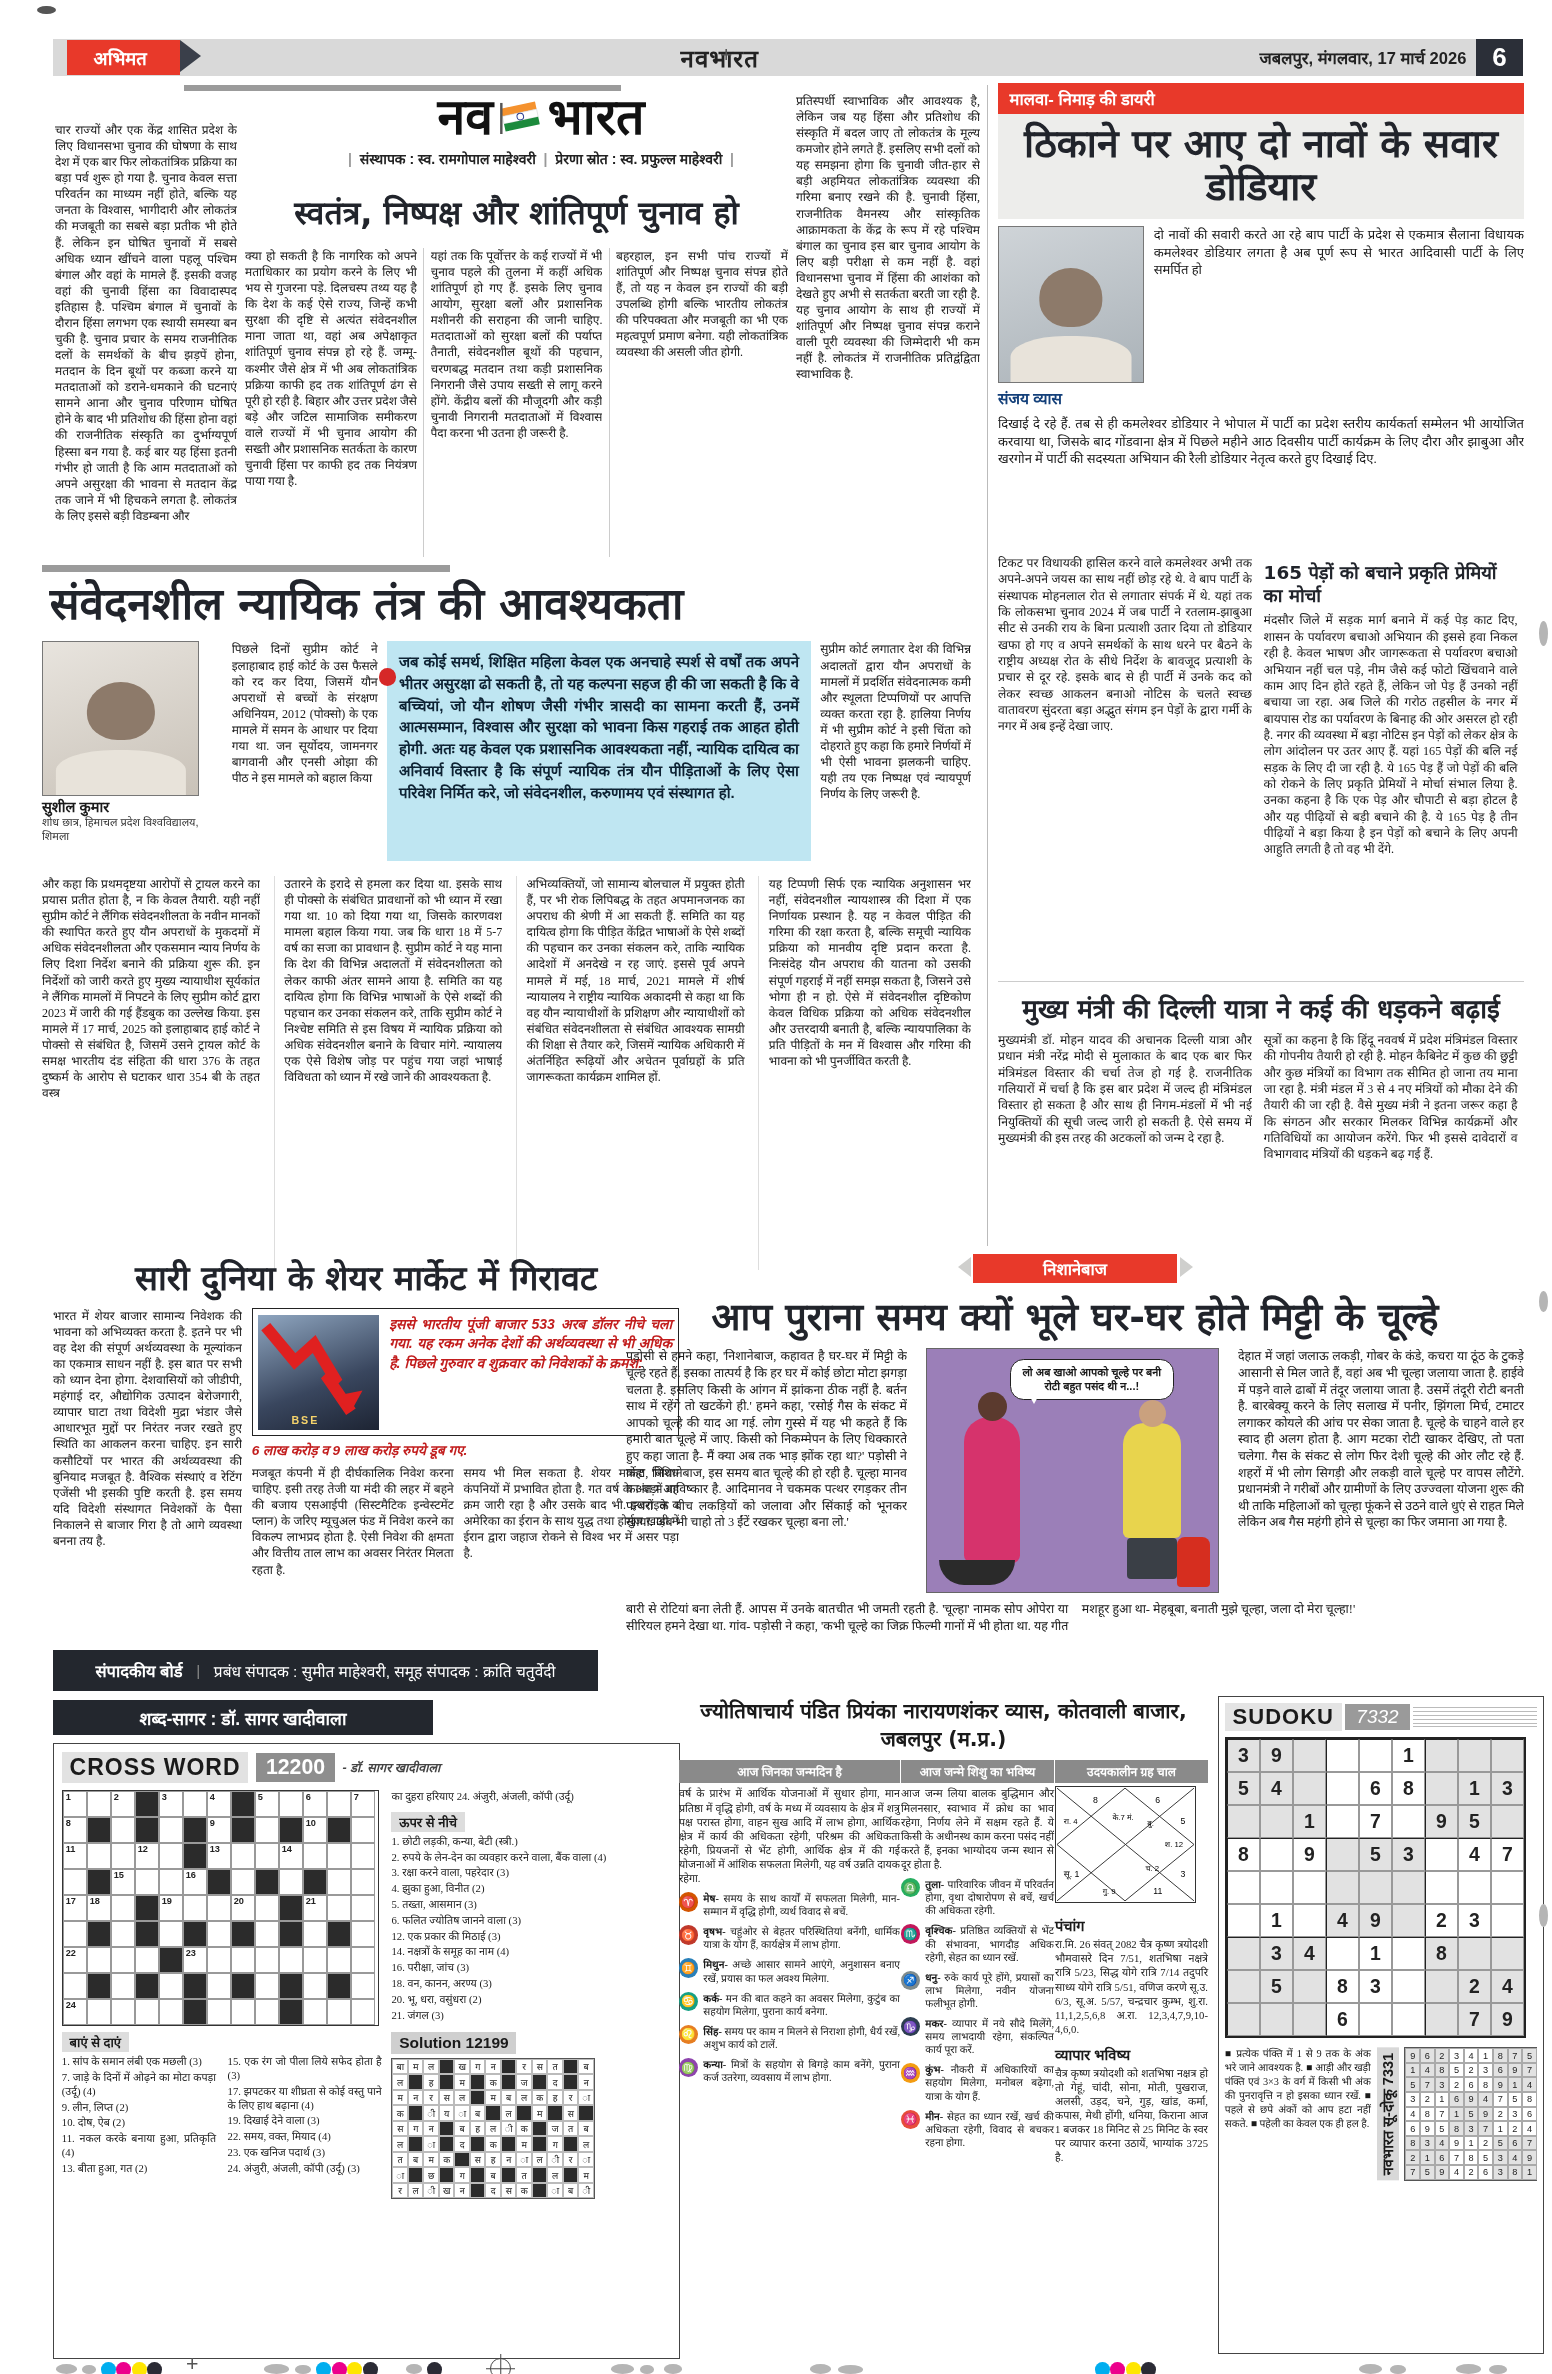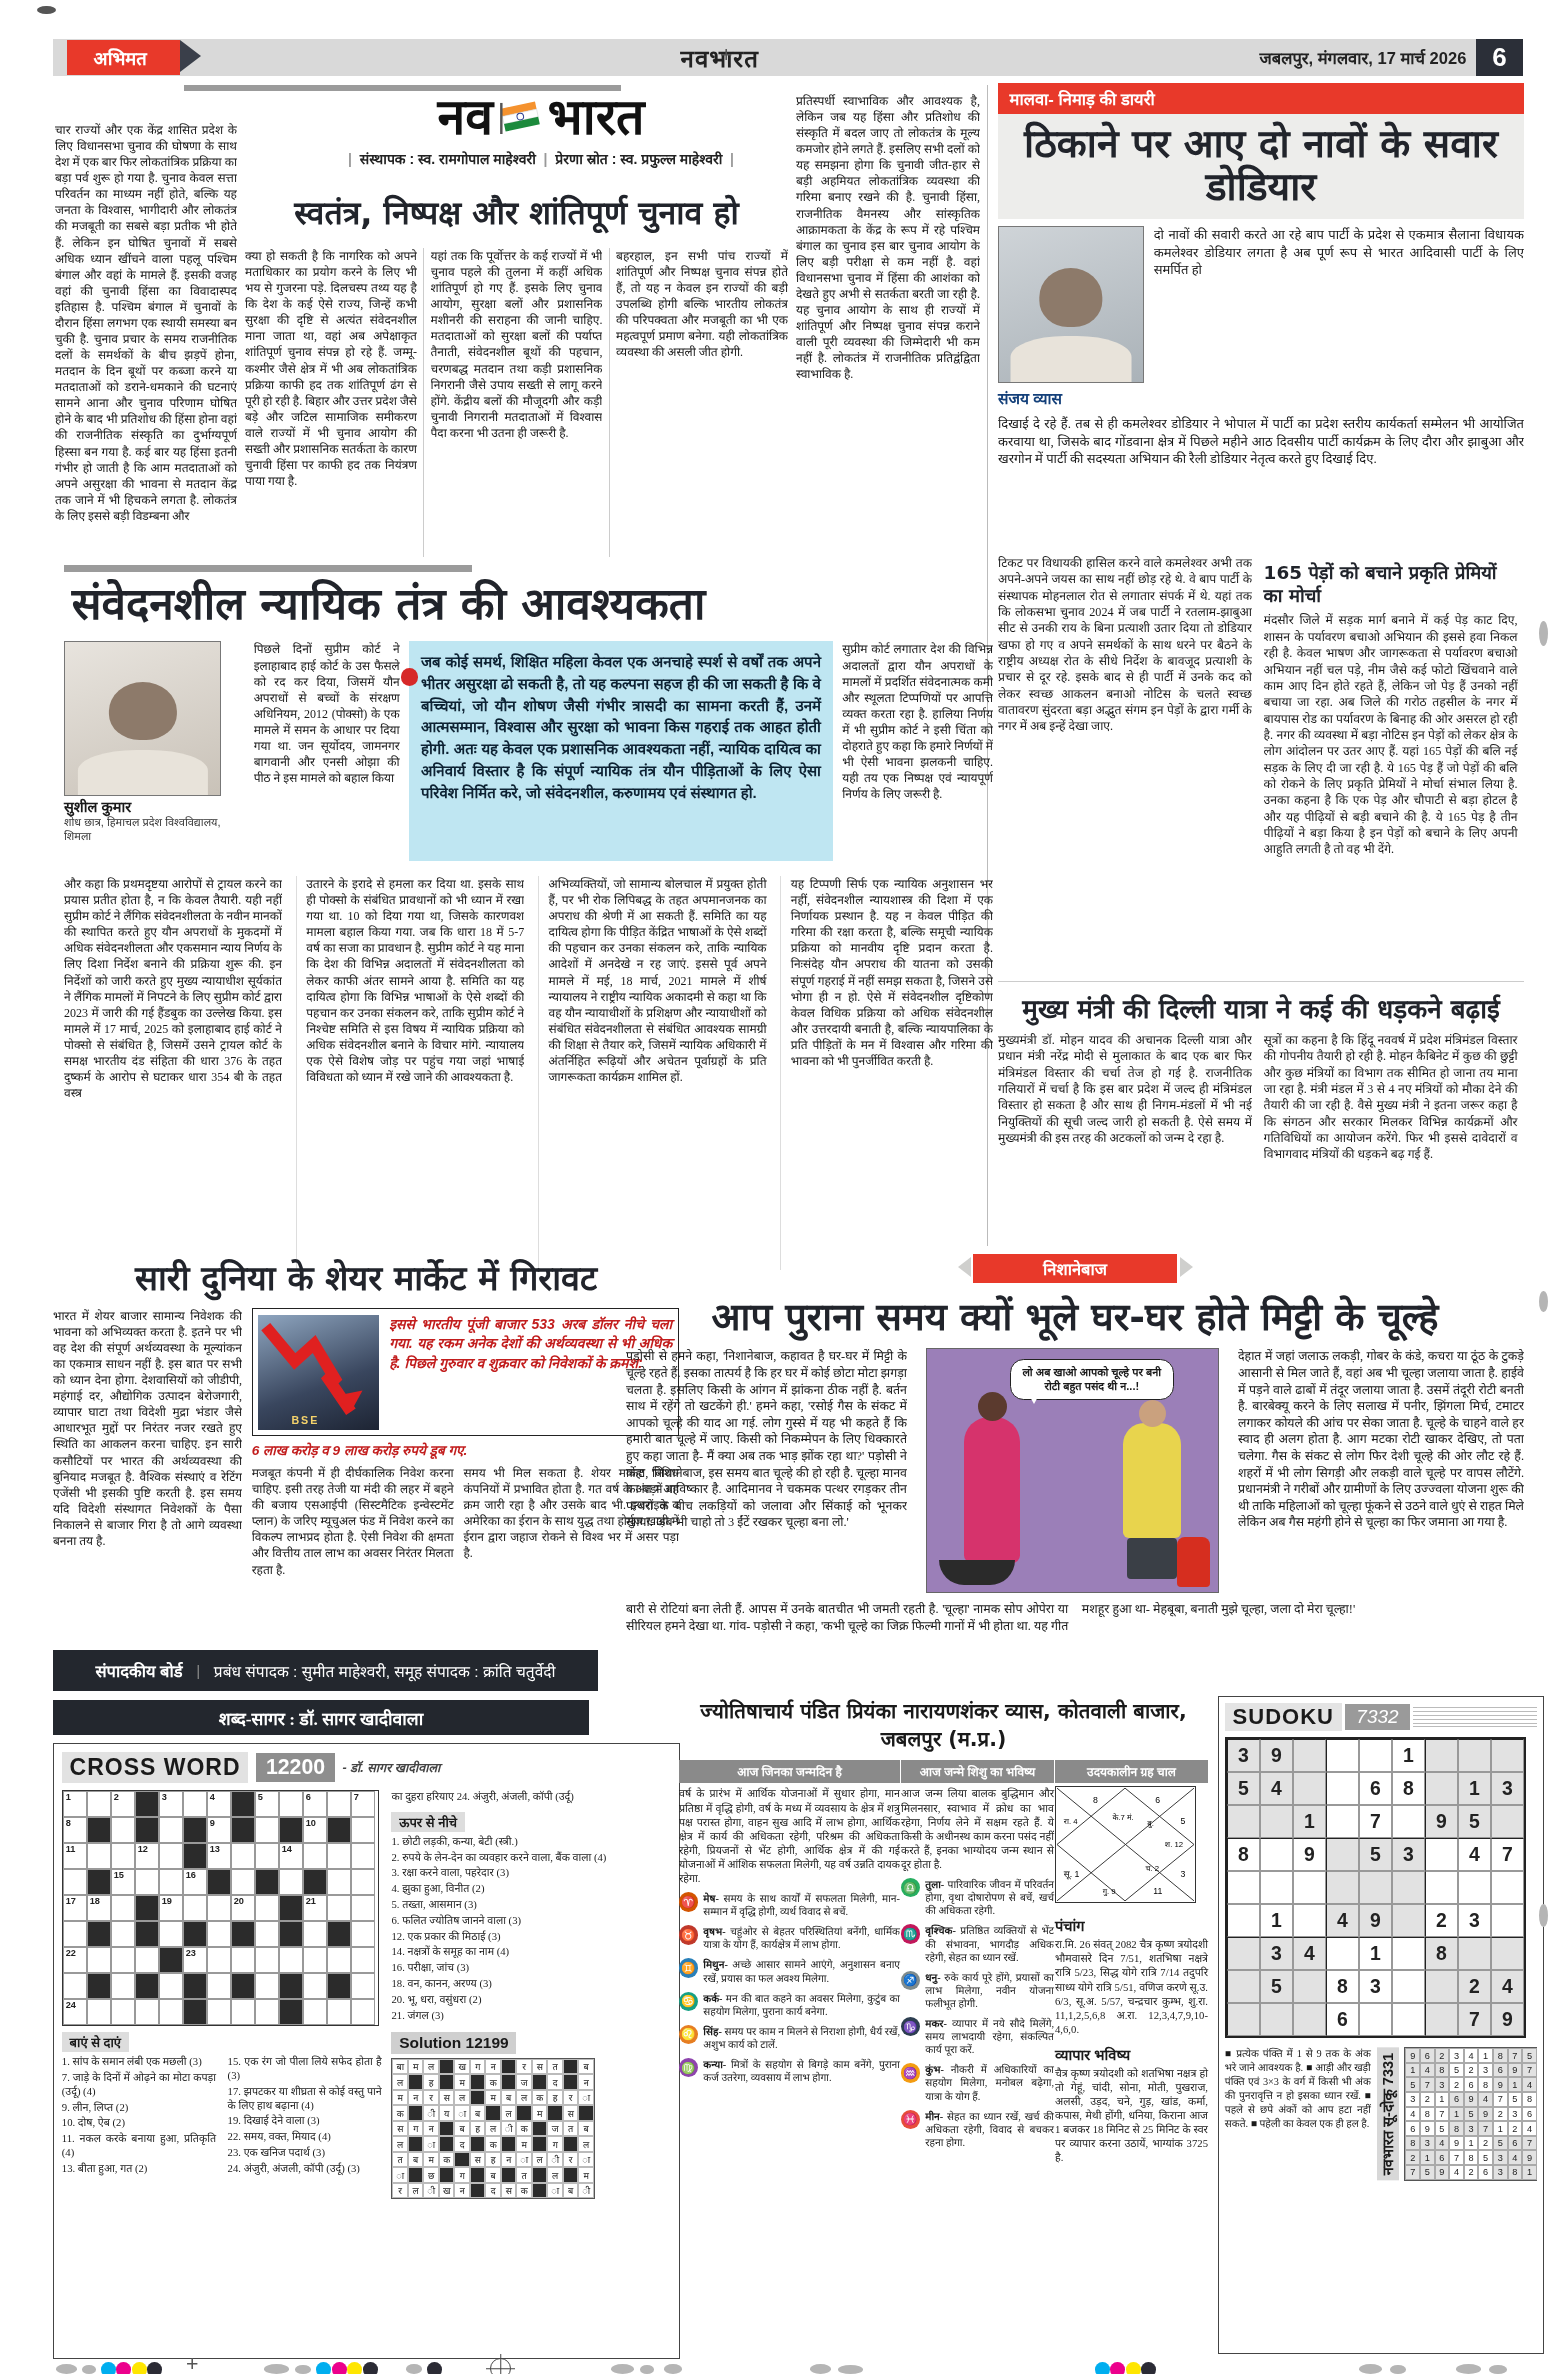--- a/index.html
+++ b/index.html
@@ -172,21 +172,21 @@
       <div class="bodytext" style="font-size:12.2px;height:361px;">मंदसौर जिले में सड़क मार्ग बनाने में कई पेड़ काट दिए, शासन के पर्यावरण बचाओ अभियान की इससे हवा निकल रही है. केवल भाषण और जागरूकता से पर्यावरण बचाओ अभियान नहीं चल पड़े, नीम जैसे कई फोटो खिंचवाने वाले काम आए दिन होते रहते हैं, लेकिन जो पेड़ हैं उनको नहीं बचाया जा रहा. अब जिले की गरोठ तहसील के नगर में बायपास रोड का पर्यावरण के बिनाह की ओर असरल हो रही है. नगर की व्यवस्था में बड़ा नोटिस इन पेड़ों को लेकर क्षेत्र के लोग आंदोलन पर उतर आए हैं. यहां 165 पेड़ों की बलि नई सड़क के लिए दी जा रही है. ये 165 पेड़ हैं जो पेड़ों की बलि को रोकने के लिए प्रकृति प्रेमियों ने मोर्चा संभाल लिया है. उनका कहना है कि एक पेड़ और चौपाटी से बड़ा होटल है और यह पीढ़ियों से बड़ी बचाने की है. ये 165 पेड़ है तीन पीढ़ियों ने बड़ा किया है इन पेड़ों को बचाने के लिए अपनी आहुति लगती है तो वह भी देंगे.</div>
     </div>
   </div>
   <div class="cm-hl hl">मुख्य मंत्री की दिल्ली यात्रा ने कई की धड़कने बढ़ाई</div>
   <div style="display:flex;gap:11.6px;margin-top:5.8px;">
     <div class="bodytext" style="width:254px;height:204px;font-size:12.2px;">मुख्यमंत्री डॉ. मोहन यादव की अचानक दिल्ली यात्रा और प्रधान मंत्री नरेंद्र मोदी से मुलाकात के बाद एक बार फिर मंत्रिमंडल विस्तार की चर्चा तेज हो गई है. राजनीतिक गलियारों में चर्चा है कि इस बार प्रदेश में जल्द ही मंत्रिमंडल विस्तार हो सकता है और साथ ही निगम-मंडलों में भी नई नियुक्तियों की सूची जल्द जारी हो सकती है. ऐसे समय में मुख्यमंत्री की इस तरह की अटकलों को जन्म दे रहा है.</div>
     <div class="bodytext" style="width:254px;height:204px;font-size:12.2px;">सूत्रों का कहना है कि हिंदू नववर्ष में प्रदेश मंत्रिमंडल विस्तार की गोपनीय तैयारी हो रही है. मोहन कैबिनेट में कुछ की छुट्टी और कुछ मंत्रियों का विभाग तक सीमित हो जाना तय माना जा रहा है. मंत्री मंडल में 3 से 4 नए मंत्रियों को मौका देने की तैयारी की जा रही है. वैसे मुख्य मंत्री ने इतना जरूर कहा है कि संगठन और सरकार मिलकर विभिन्न कार्यक्रमों और गतिविधियों का आयोजन करेंगे. फिर भी इससे दावेदारों व विभागवाद मंत्रियों की धड़कने बढ़ गई हैं.</div>
   </div>
 </div>
 
-<div class="abs" style="left:64px;top:565px;width:929px;">
+<div class="abs" style="left:42px;top:565px;width:929px;">
   <div style="height:6.8px;width:408px;background:#9b9b9b;"></div>
   <div class="hl jud-hl">संवेदनशील न्यायिक तंत्र की आवश्यकता</div>
   <div style="display:flex;gap:9.7px;margin-top:9.7px;">
     <div style="width:180px;flex:none;">
       <div class="photo" style="width:155px;height:153px;background:linear-gradient(160deg,#e8e4de,#c9c2b8);"></div>
       <div class="authname">सुशील कुमार</div>
       <div class="authdesc">शोध छात्र, हिमाचल प्रदेश विश्वविद्यालय, शिमला</div>
     </div>
     <div class="bodytext" style="width:146px;flex:none;height:223px;">पिछले दिनों सुप्रीम कोर्ट ने इलाहाबाद हाई कोर्ट के उस फैसले को रद कर दिया, जिसमें यौन अपराधों से बच्चों के संरक्षण अधिनियम, 2012 (पोक्सो) के एक मामले में समन के आधार पर दिया गया था. जन सूर्योदय, जामनगर बागवानी और एनसी ओझा की पीठ ने इस मामले को बहाल किया</div>
     <div class="bluebox" style="width:400px;flex:none;height:200px;">जब कोई समर्थ, शिक्षित महिला केवल एक अनचाहे स्पर्श से वर्षों तक अपने भीतर असुरक्षा ढो सकती है, तो यह कल्पना सहज ही की जा सकती है कि वे बच्चियां, जो यौन शोषण जैसी गंभीर त्रासदी का सामना करती हैं, उनमें आत्मसम्मान, विश्वास और सुरक्षा को भावना किस गहराई तक आहत होती होगी. अतः यह केवल एक प्रशासनिक आवश्यकता नहीं, न्यायिक दायित्व का अनिवार्य विस्तार है कि संपूर्ण न्यायिक तंत्र यौन पीड़िताओं के लिए ऐसा परिवेश निर्मित करे, जो संवेदनशील, करुणामय एवं संस्थागत हो.</div>
@@ -239,21 +239,21 @@
       <div class="woman"></div>
       <div class="man"></div>
       <div class="cyl"></div>
       <div class="pan"></div>
     </div>
     <div class="bodytext" style="flex:1;height:243px;font-size:12.4px;">देहात में जहां जलाऊ लकड़ी, गोबर के कंडे, कचरा या ठूंठ के टुकड़े आसानी से मिल जाते हैं, वहां अब भी चूल्हा जलाया जाता है. हाईवे में पड़ने वाले ढाबों में तंदूर जलाया जाता है. उसमें तंदूरी रोटी बनती है. बारबेक्यू करने के लिए सलाख में पनीर, झिंगला मिर्च, टमाटर लगाकर कोयले की आंच पर सेका जाता है. चूल्हे के चाहने वाले हर स्वाद ही अलग होता है. आग मटका रोटी खाकर देखिए, तो पता चलेगा. गैस के संकट से लोग फिर देशी चूल्हे की ओर लौट रहे हैं. शहरों में भी लोग सिगड़ी और लकड़ी वाले चूल्हे पर वापस लौटेंगे. प्रधानमंत्री ने गरीबों और ग्रामीणों के लिए उज्ज्वला योजना शुरू की थी ताकि महिलाओं को चूल्हा फूंकने से उठने वाले धुएं से राहत मिले लेकिन अब गैस महंगी होने से चूल्हा का फिर जमाना आ गया है.</div>
   </div>
   <div class="bodytext" style="margin-top:7.8px;height:85px;font-size:12.4px;column-count:2;column-gap:13.6px;">बारी से रोटियां बना लेती हैं. आपस में उनके बातचीत भी जमती रहती है. 'चूल्हा' नामक सोप ओपेरा या सीरियल हमने देखा था. गांव- पड़ोसी ने कहा, 'कभी चूल्हे का जिक्र फिल्मी गानों में भी होता था. यह गीत मशहूर हुआ था- मेहबूबा, बनाती मुझे चूल्हा, जला दो मेरा चूल्हा!'</div>
 </div>
 
-<div class="abs darkbar" style="left:53px;top:1700px;width:536px;height:35px;font-family:Liberation Serif, serif;">शब्द-सागर : डॉ. सागर खादीवाला</div>
+<div class="abs darkbar" style="left:53px;top:1700px;width:380px;height:35px;">शब्द-सागर : डॉ. सागर खादीवाला</div>
 <div class="abs cwbox" style="left:53px;top:1743px;width:609px;height:598px;">
   <div class="cwhead">
     <span class="cwtitle">CROSS WORD</span>
     <span class="cwnum">12200</span>
     <span class="cwauth">- डॉ. सागर खादीवाला</span>
   </div>
   <div style="display:flex;gap:9.7px;margin-top:7.8px;">
     <div style="width:320px;flex:none;">
       <div id="cw-grid">
           <div class="cwcell">

